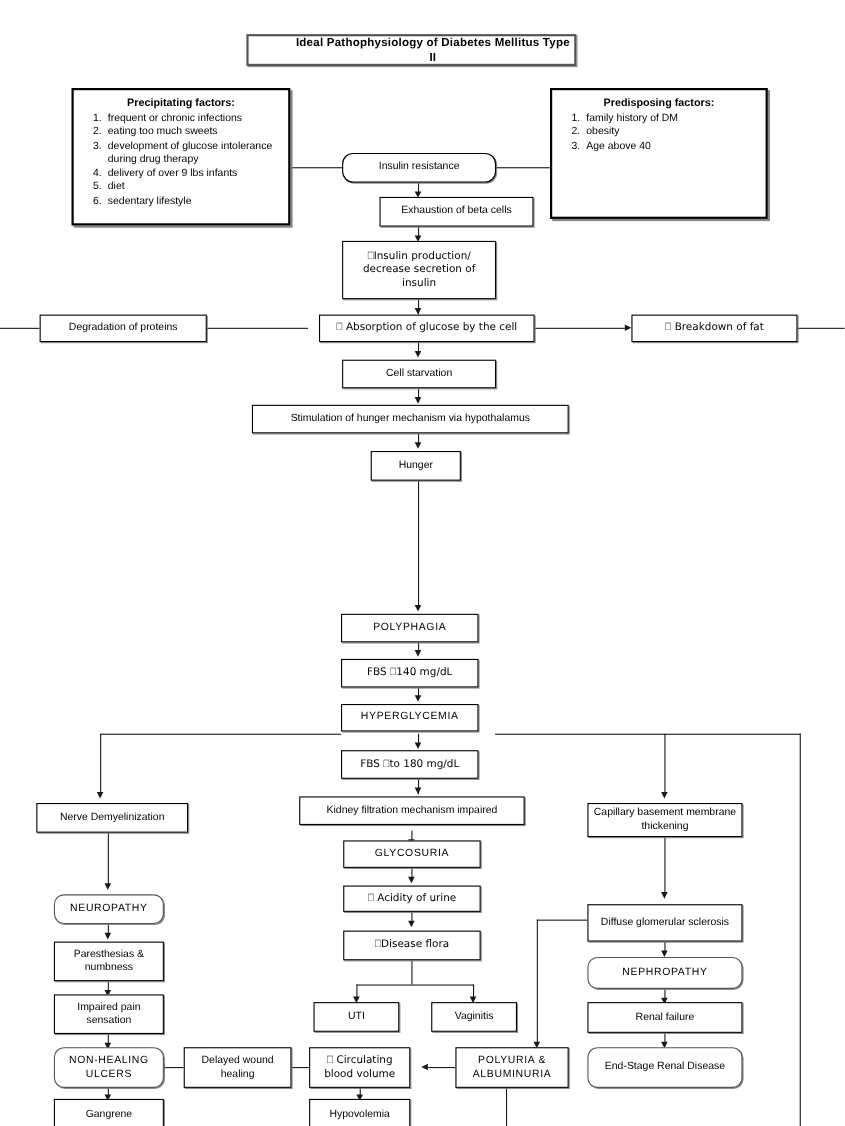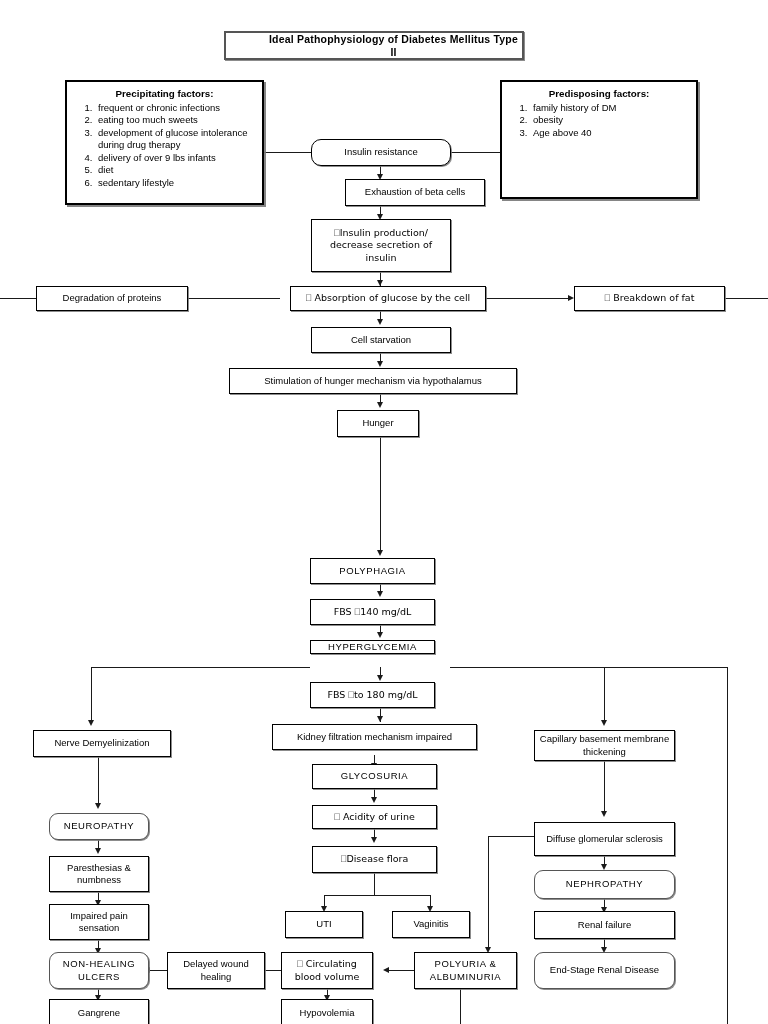--- a/index.html
+++ b/index.html
@@ -261,21 +261,21 @@
   </div>
 
   <div class="node caps" style="left:310px; top:558px; width:125px; height:26px;">
     <span>POLYPHAGIA</span>
   </div>
 
   <div class="node glyph" style="left:310px; top:599px; width:125px; height:26px;">
     <span>FBS ⎕140 mg/dL</span>
   </div>
 
-  <div class="node caps" style="left:310px; top:640px; width:125px; height:14px;">
+  <div class="node caps" style="left:310px; top:640px; width:125px; height:25px;">
     <span>HYPERGLYCEMIA</span>
   </div>
 
   <div class="node glyph" style="left:310px; top:682px; width:125px; height:26px;">
     <span>FBS ⎕to 180 mg/dL</span>
   </div>
 
   <div class="node" style="left:33px; top:730px; width:138px; height:27px;">
     <span>Nerve Demyelinization</span>
   </div>

